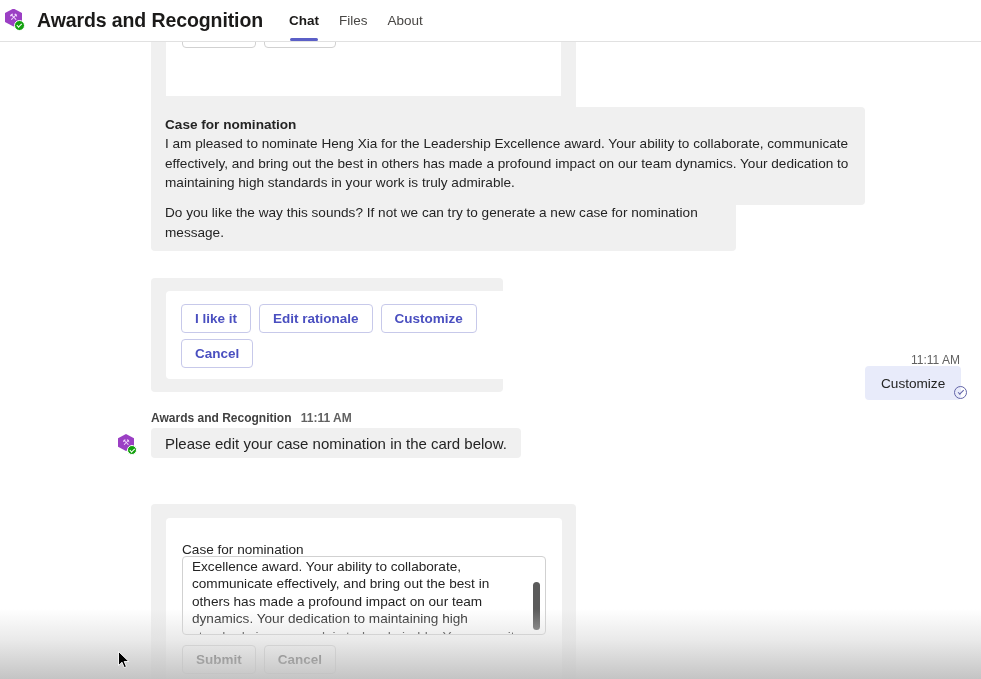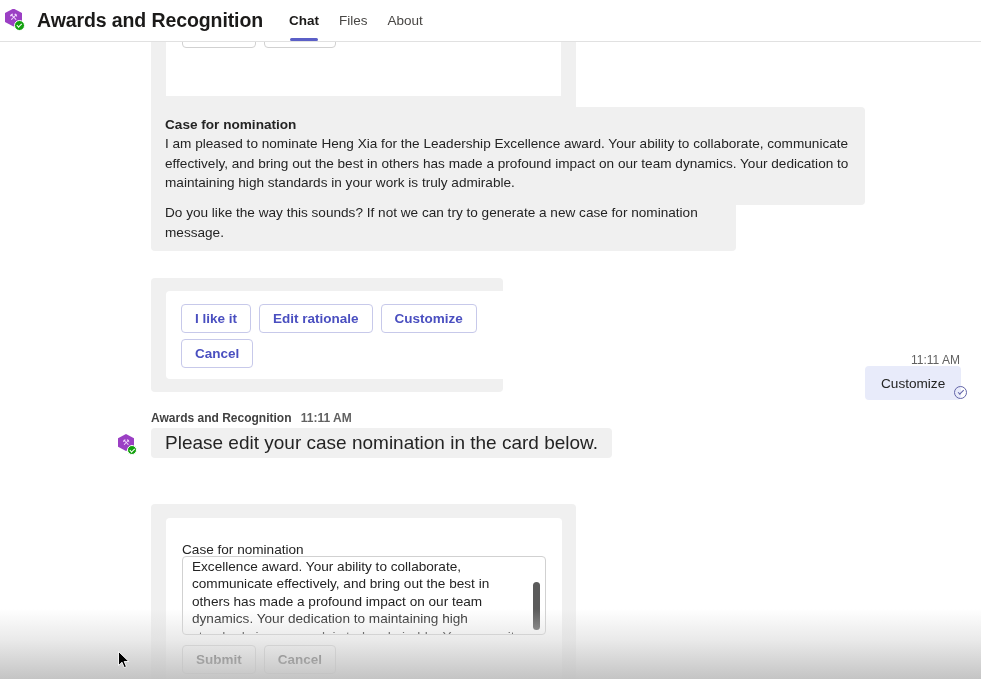--- a/index.html
+++ b/index.html
@@ -338,21 +338,21 @@
   }
 
   .plain-bubble {
     position: absolute;
     background: #f0f0f0;
     border-radius: 4px;
     height: 30px;
     display: flex;
     align-items: center;
     padding: 0 14px;
-    font-size: 19px;
+    font-size: 15px;
     color: #242424;
     white-space: nowrap;
   }
 
   
   #card-edit {
     left: 151px;
     top: 462px;
     width: 425px;
     height: 217px;

